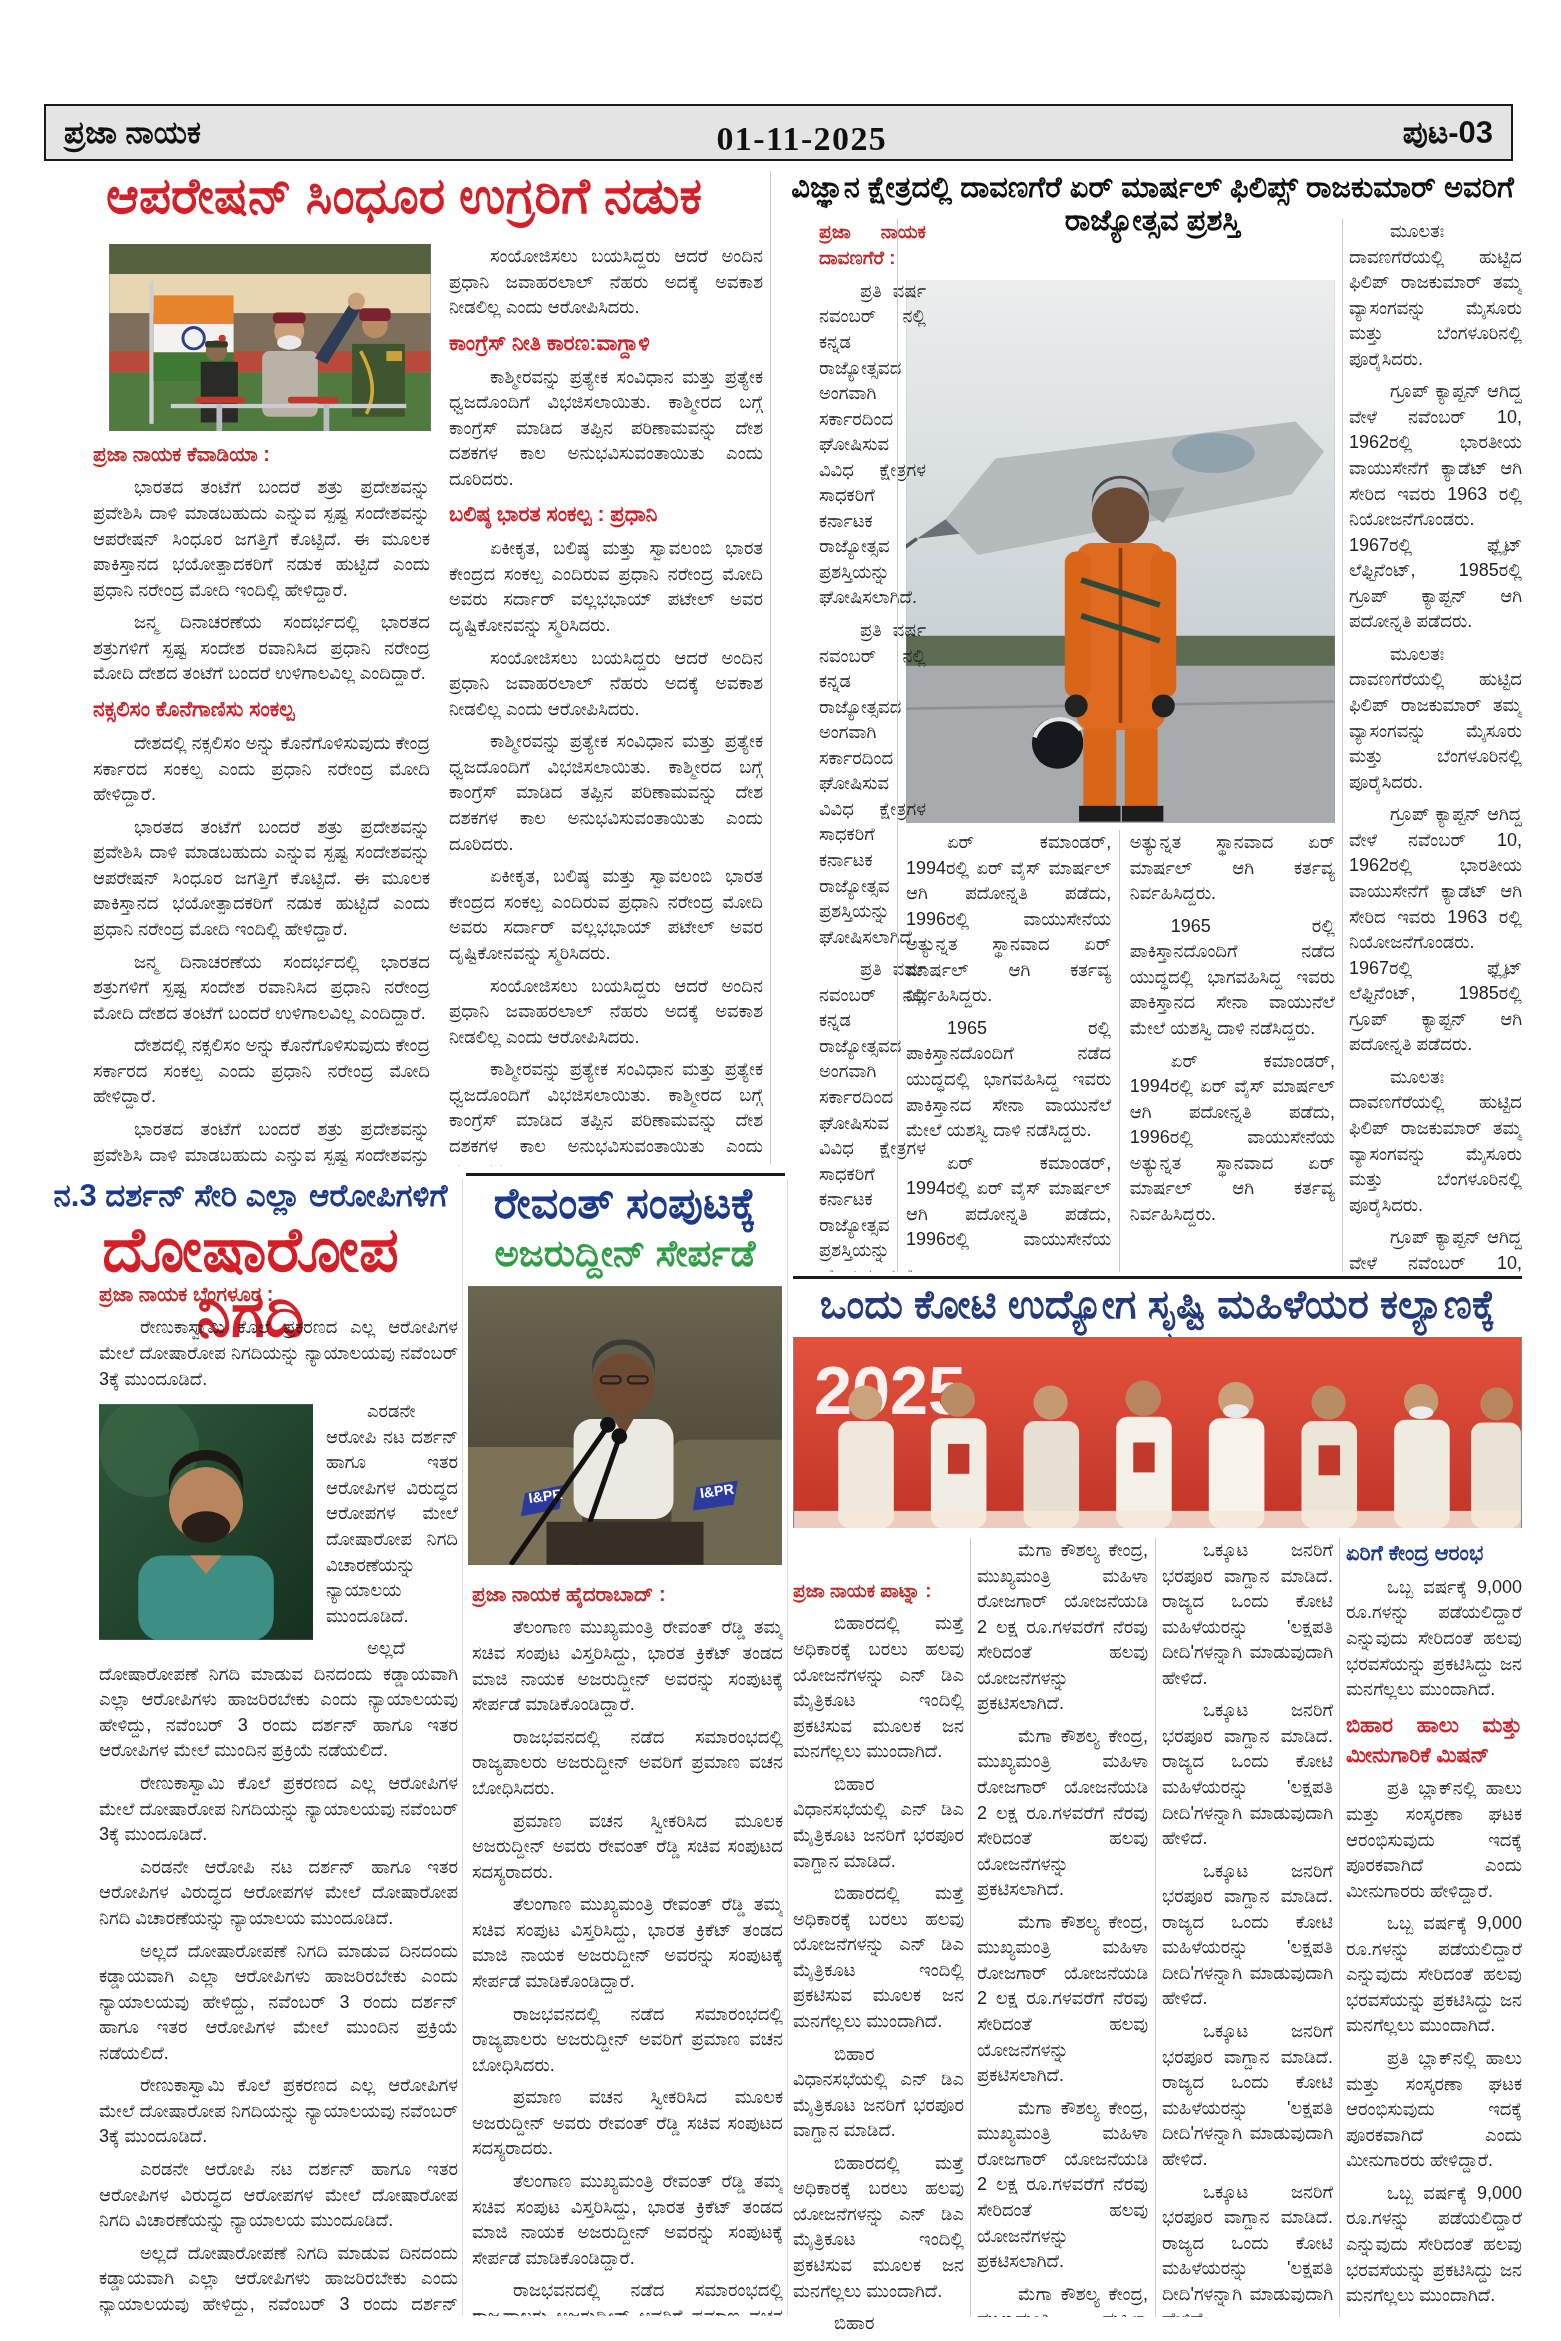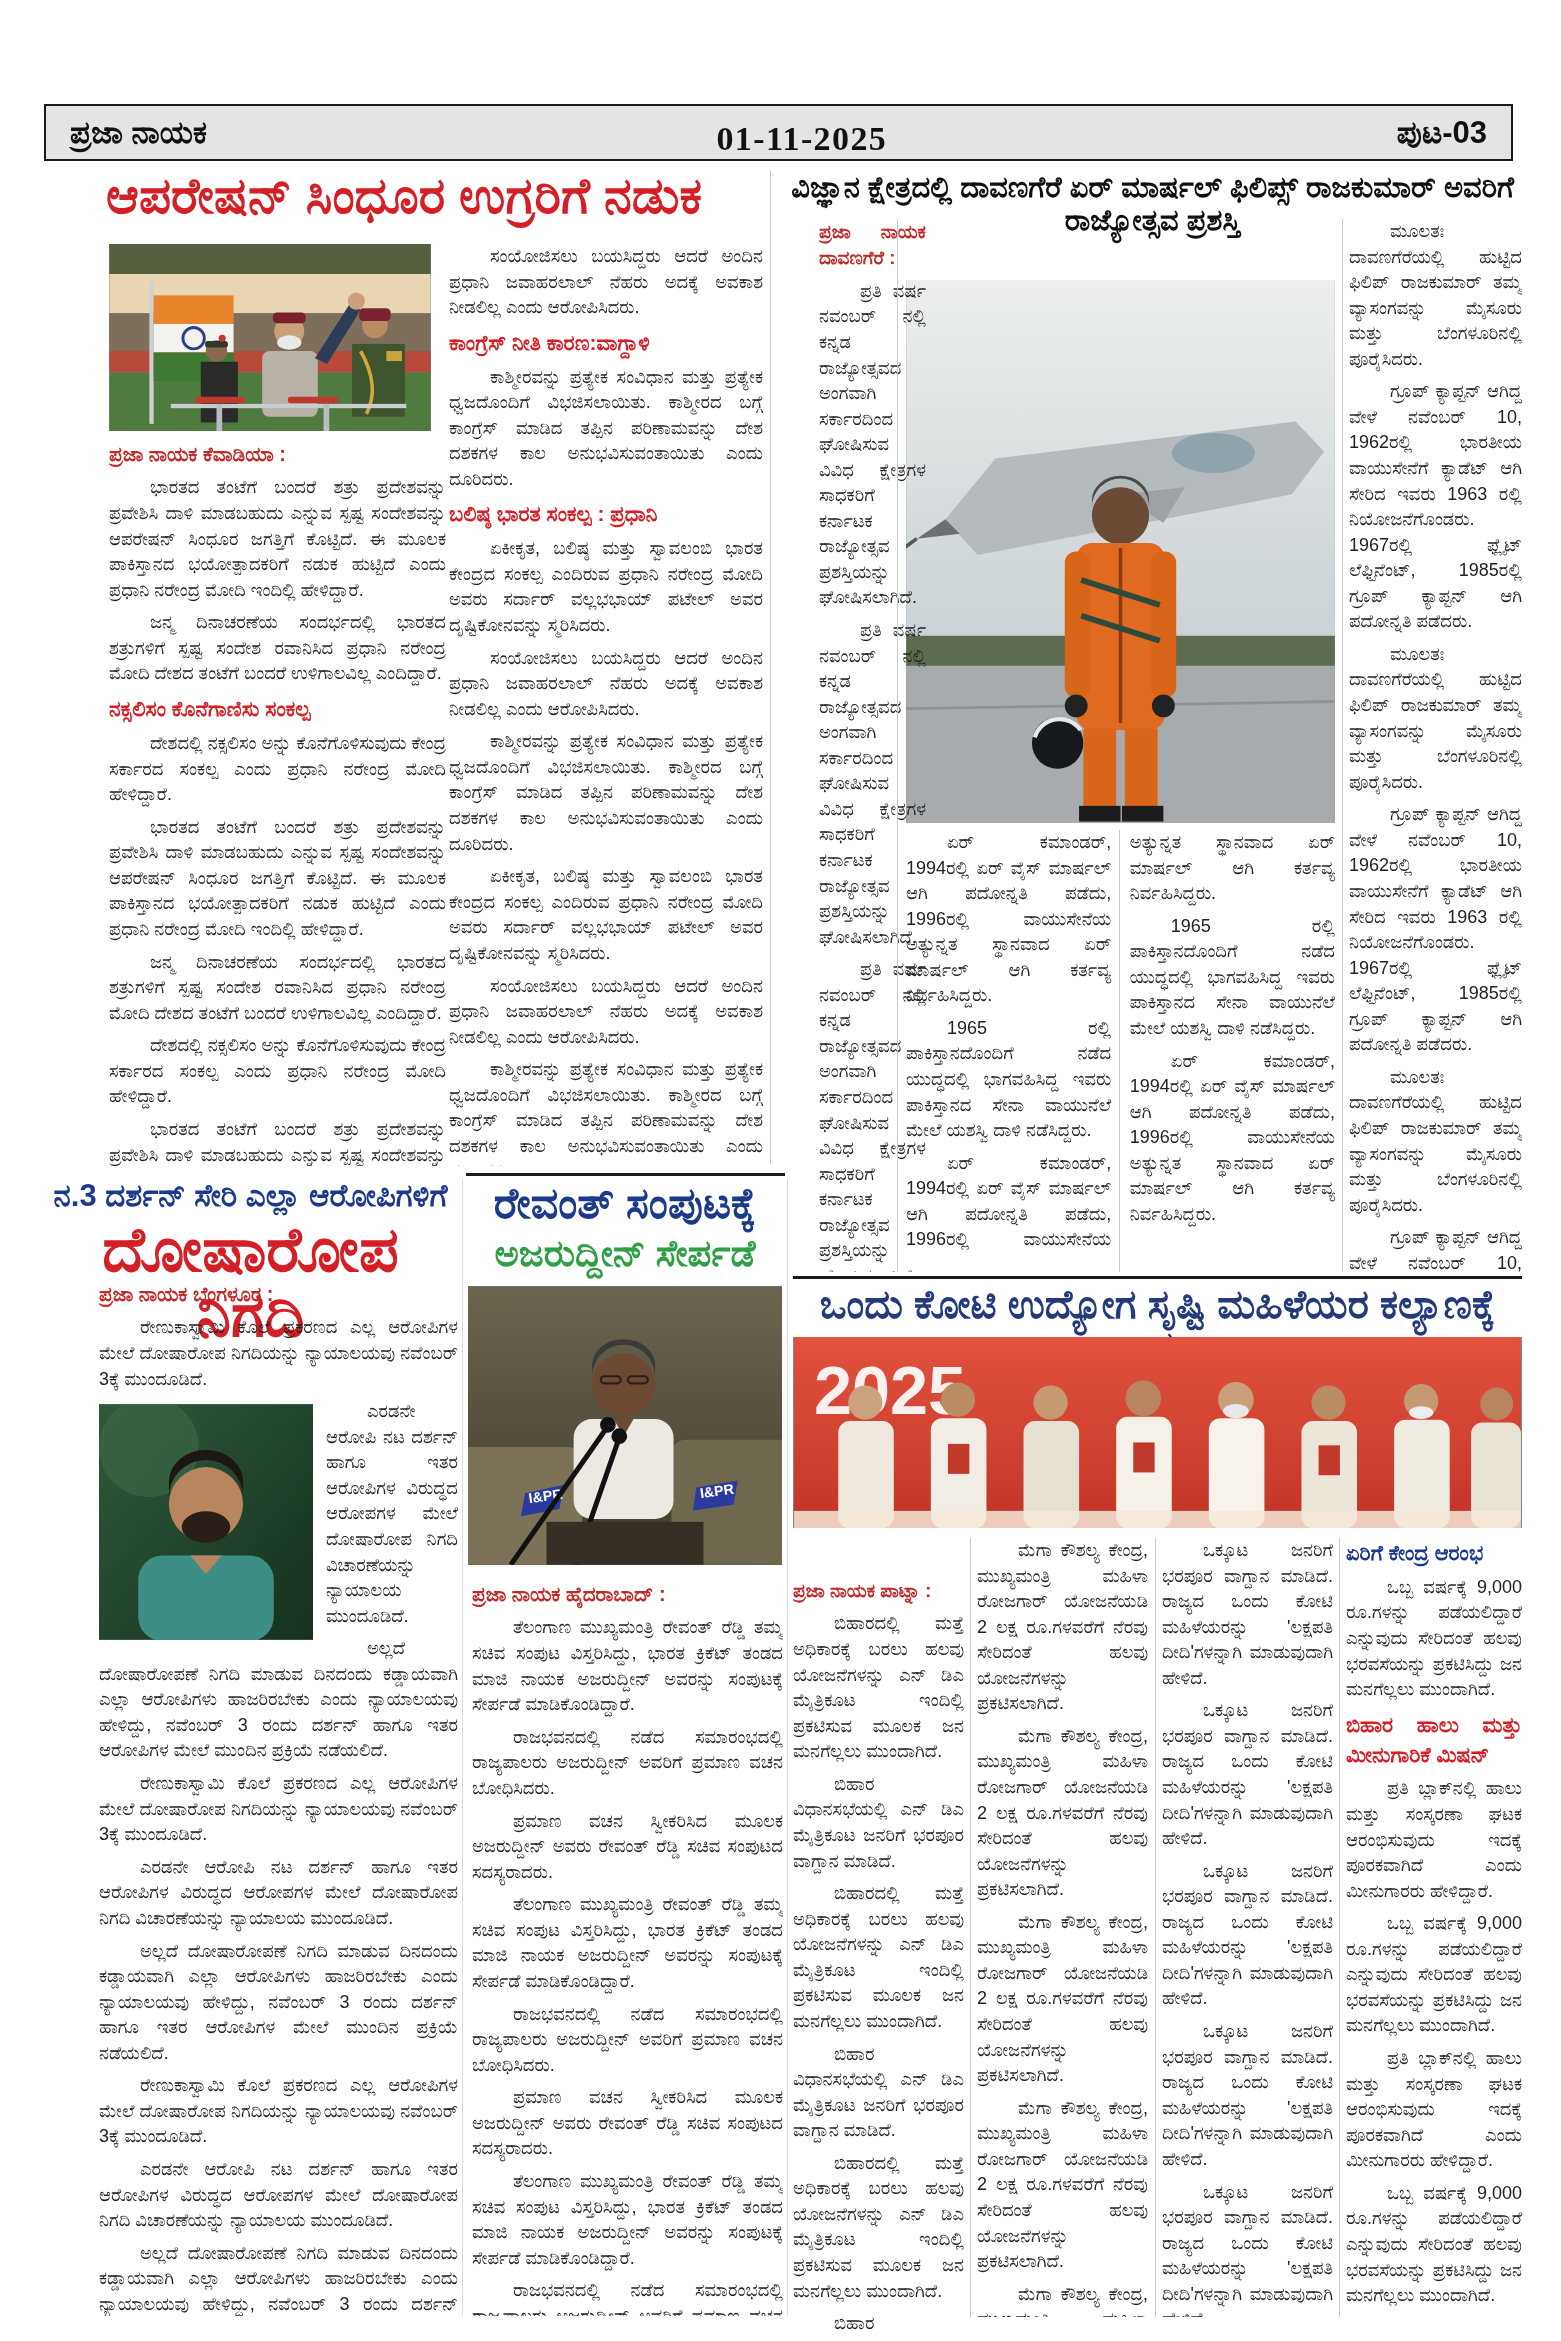--- a/index.html
+++ b/index.html
@@ -1,21 +1,21 @@
 <!DOCTYPE html>
 <html style="font-size:11.4px"><head>
 <meta charset="utf-8">
 <style>
   html,body{margin:0;padding:0;background:#fff;}
   body{width:1561px;height:2342px;position:relative;font-family:"Liberation Sans","DejaVu Sans",sans-serif;color:#1d1d1d;}
   .abs{position:absolute;}
   .page{width:1561px;height:2342px;position:relative;overflow:hidden;background:#fff;}
 
   
-  .masthead{left:44px;top:104px;width:1469px;height:57px;background:#e4e4e4;border:2.1px solid #1a1a1a;display:flex;align-items:center;justify-content:space-between;padding:0 24px;box-sizing:border-box;}
+  .masthead{left:44px;top:104px;width:1469px;height:57px;background:#e4e4e4;border:2.1px solid #1a1a1a;display:flex;align-items:center;justify-content:space-between;padding:0 18px;box-sizing:border-box;}
   .mh-title{font-size:31px;font-weight:bold;color:#111;}
   .mh-date{font-family:"Liberation Serif","DejaVu Serif",serif;font-size:34px;font-weight:bold;color:#111;letter-spacing:1.4px;margin-top:12px;}
   .mh-page{font-size:31px;font-weight:bold;color:#111;}
 
   
   .hl-red{color:#d41f26;font-weight:800;text-align:center;}
   .hl-black{color:#101010;font-weight:800;text-align:center;}
   .hl-blue{color:#1b3a8c;font-weight:800;text-align:center;}
   .hl-green{color:#2f9e44;font-weight:800;text-align:center;}
 
@@ -78,21 +78,21 @@
       <rect x="388" y="150" width="22" height="14" fill="#caa33a"></rect>
 
       <rect x="86" y="224" width="330" height="6" fill="#c9ccd0"></rect>
       <rect x="120" y="214" width="70" height="9" rx="4" fill="#c0392b"></rect>
       <rect x="250" y="214" width="70" height="9" rx="4" fill="#c0392b"></rect>
       <rect x="150" y="224" width="8" height="38" fill="#b9bcc0"></rect>
       <rect x="300" y="224" width="8" height="38" fill="#b9bcc0"></rect>
     </svg>
   </div>
 
-  <div class="abs flow" style="left:93px;top:440px;width:337px;height:726px;margin-left:16px;">
+  <div class="abs flow" style="left:93px;top:440px;width:337px;height:726px;">
     <p class="byline">ಪ್ರಜಾ ನಾಯಕ ಕೆವಾಡಿಯಾ :</p>
     <p>ಭಾರತದ ತಂಟೆಗೆ ಬಂದರೆ ಶತ್ರು ಪ್ರದೇಶವನ್ನು ಪ್ರವೇಶಿಸಿ ದಾಳಿ ಮಾಡಬಹುದು ಎನ್ನುವ ಸ್ಪಷ್ಟ ಸಂದೇಶವನ್ನು ಆಪರೇಷನ್ ಸಿಂಧೂರ ಜಗತ್ತಿಗೆ ಕೊಟ್ಟಿದೆ. ಈ ಮೂಲಕ ಪಾಕಿಸ್ತಾನದ ಭಯೋತ್ಪಾದಕರಿಗೆ ನಡುಕ ಹುಟ್ಟಿದೆ ಎಂದು ಪ್ರಧಾನಿ ನರೇಂದ್ರ ಮೋದಿ ಇಂದಿಲ್ಲಿ ಹೇಳಿದ್ದಾರೆ.</p>
     <p>ಜನ್ಮ ದಿನಾಚರಣೆಯ ಸಂದರ್ಭದಲ್ಲಿ ಭಾರತದ ಶತ್ರುಗಳಿಗೆ ಸ್ಪಷ್ಟ ಸಂದೇಶ ರವಾನಿಸಿದ ಪ್ರಧಾನಿ ನರೇಂದ್ರ ಮೋದಿ ದೇಶದ ತಂಟೆಗೆ ಬಂದರೆ ಉಳಿಗಾಲವಿಲ್ಲ ಎಂದಿದ್ದಾರೆ.</p>
     <p class="subhead">ನಕ್ಸಲಿಸಂ ಕೊನೆಗಾಣಿಸು ಸಂಕಲ್ಪ</p>
     <p>ದೇಶದಲ್ಲಿ ನಕ್ಸಲಿಸಂ ಅನ್ನು ಕೊನೆಗೊಳಿಸುವುದು ಕೇಂದ್ರ ಸರ್ಕಾರದ ಸಂಕಲ್ಪ ಎಂದು ಪ್ರಧಾನಿ ನರೇಂದ್ರ ಮೋದಿ ಹೇಳಿದ್ದಾರೆ.</p>
   <p>ಭಾರತದ ತಂಟೆಗೆ ಬಂದರೆ ಶತ್ರು ಪ್ರದೇಶವನ್ನು ಪ್ರವೇಶಿಸಿ ದಾಳಿ ಮಾಡಬಹುದು ಎನ್ನುವ ಸ್ಪಷ್ಟ ಸಂದೇಶವನ್ನು ಆಪರೇಷನ್ ಸಿಂಧೂರ ಜಗತ್ತಿಗೆ ಕೊಟ್ಟಿದೆ. ಈ ಮೂಲಕ ಪಾಕಿಸ್ತಾನದ ಭಯೋತ್ಪಾದಕರಿಗೆ ನಡುಕ ಹುಟ್ಟಿದೆ ಎಂದು ಪ್ರಧಾನಿ ನರೇಂದ್ರ ಮೋದಿ ಇಂದಿಲ್ಲಿ ಹೇಳಿದ್ದಾರೆ.</p>
       <p>ಜನ್ಮ ದಿನಾಚರಣೆಯ ಸಂದರ್ಭದಲ್ಲಿ ಭಾರತದ ಶತ್ರುಗಳಿಗೆ ಸ್ಪಷ್ಟ ಸಂದೇಶ ರವಾನಿಸಿದ ಪ್ರಧಾನಿ ನರೇಂದ್ರ ಮೋದಿ ದೇಶದ ತಂಟೆಗೆ ಬಂದರೆ ಉಳಿಗಾಲವಿಲ್ಲ ಎಂದಿದ್ದಾರೆ.</p>
       <p>ದೇಶದಲ್ಲಿ ನಕ್ಸಲಿಸಂ ಅನ್ನು ಕೊನೆಗೊಳಿಸುವುದು ಕೇಂದ್ರ ಸರ್ಕಾರದ ಸಂಕಲ್ಪ ಎಂದು ಪ್ರಧಾನಿ ನರೇಂದ್ರ ಮೋದಿ ಹೇಳಿದ್ದಾರೆ.</p>
       <p>ಭಾರತದ ತಂಟೆಗೆ ಬಂದರೆ ಶತ್ರು ಪ್ರದೇಶವನ್ನು ಪ್ರವೇಶಿಸಿ ದಾಳಿ ಮಾಡಬಹುದು ಎನ್ನುವ ಸ್ಪಷ್ಟ ಸಂದೇಶವನ್ನು ಆಪರೇಷನ್ ಸಿಂಧೂರ ಜಗತ್ತಿಗೆ ಕೊಟ್ಟಿದೆ. ಈ ಮೂಲಕ ಪಾಕಿಸ್ತಾನದ ಭಯೋತ್ಪಾದಕರಿಗೆ ನಡುಕ ಹುಟ್ಟಿದೆ ಎಂದು ಪ್ರಧಾನಿ ನರೇಂದ್ರ ಮೋದಿ ಇಂದಿಲ್ಲಿ ಹೇಳಿದ್ದಾರೆ.</p>
     </div>

